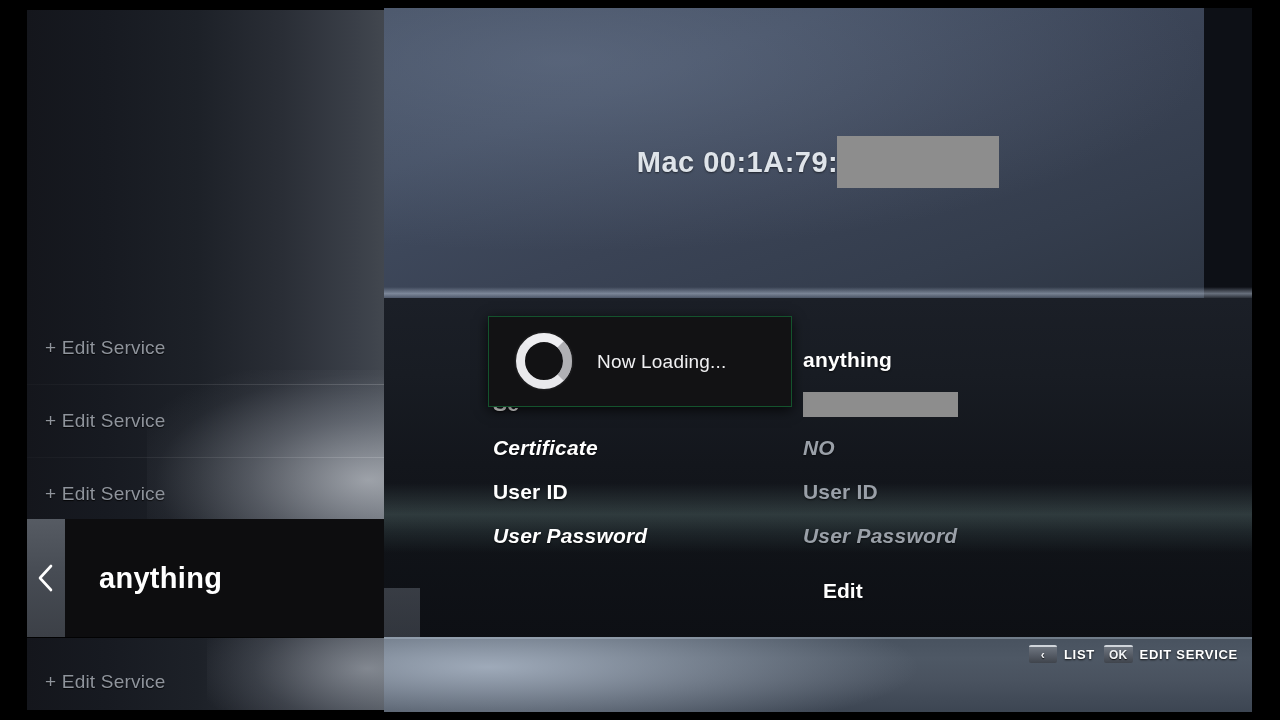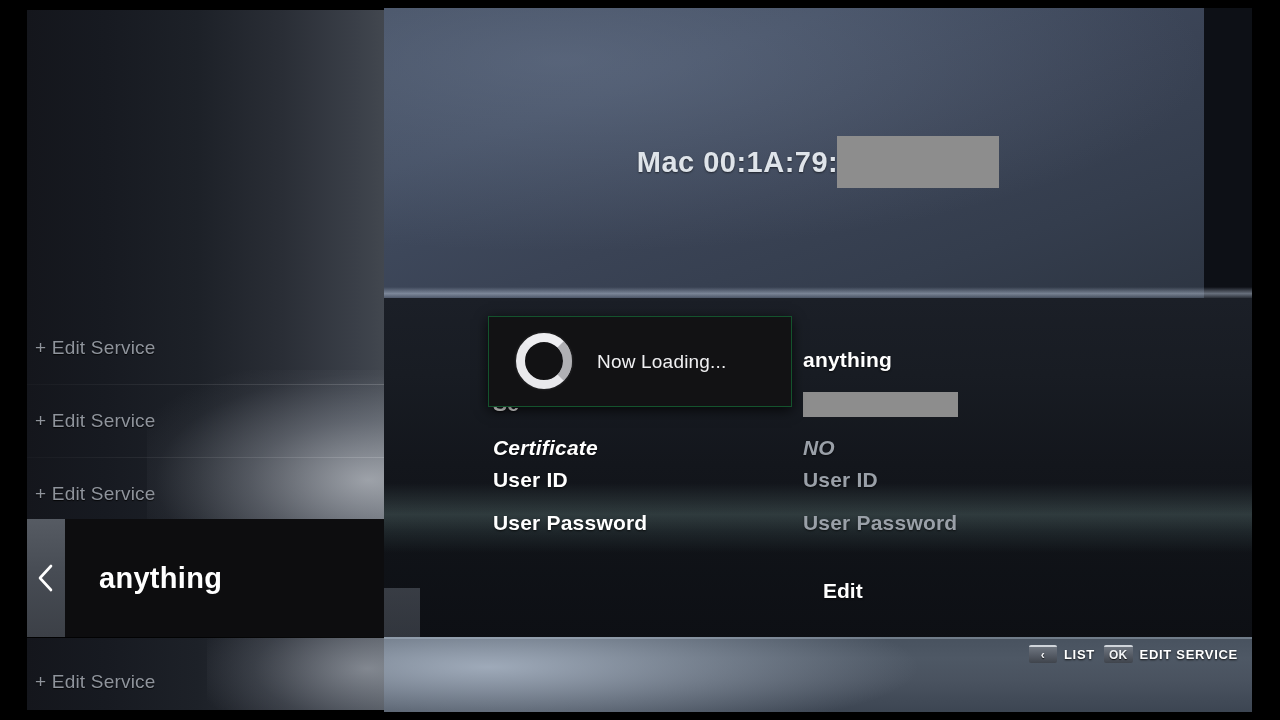--- a/index.html
+++ b/index.html
@@ -16,21 +16,21 @@
   #sidebar{
     position:absolute;left:27px;top:10px;width:357px;height:700px;
     background:
       linear-gradient(to right,
         #14161c 0%, #171a21 22%, #1d2128 48%, #2a2e36 72%, #3a3f48 92%, #42474f 100%);
     overflow:hidden;
   }
   .side-item{
     position:absolute;left:0;width:357px;height:72px;
     display:flex;align-items:center;
-    box-sizing:border-box;padding-left:8px;
+    box-sizing:border-box;padding-left:18px;
   }
   .side-item .lbl{
     font-size:19px;font-weight:400;color:#8f949c;letter-spacing:.2px;
     text-shadow:0 1px 1px rgba(0,0,0,.8);
   }
   .side-sep{
     position:absolute;left:0;width:357px;height:1px;
     background:linear-gradient(to right, rgba(255,255,255,.02), rgba(255,255,255,.13) 78%, rgba(255,255,255,.18));
   }
   
@@ -254,26 +254,26 @@
         <span class="v strong">
             <span class="redact" id="url-redact"></span>
           </span>
       </div>
 
       <div class="form-row" style="top:128px;font-style:italic;">
         <span class="k">Certificate</span>
         <span class="v muted">NO</span>
       </div>
 
-      <div class="form-row" style="top:160px;">
+      <div class="form-row" style="top:172px;">
         <span class="k">User ID</span>
         <span class="v muted">User ID</span>
       </div>
 
-      <div class="form-row" style="top:203px;">
+      <div class="form-row" style="top:216px;font-style:italic;">
         <span class="k">User Password</span>
         <span class="v muted">User Password</span>
       </div>
 
       <div id="edit-btn">Edit</div>
 
       <div id="left-strip"></div>
     </div>
 
     <div id="bottombar">

